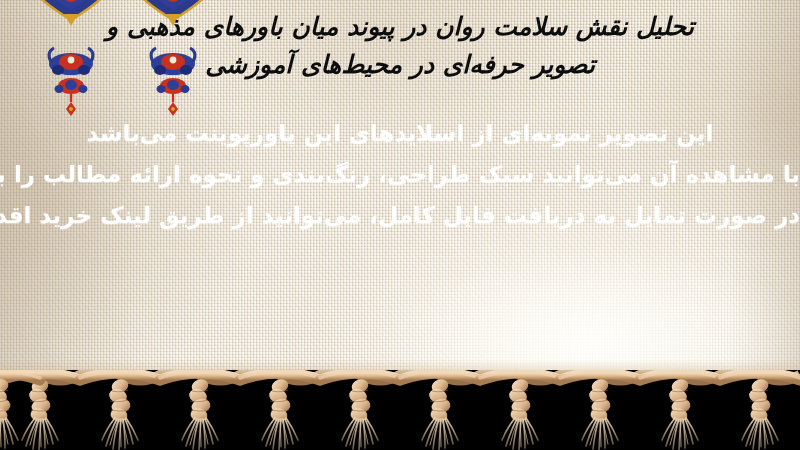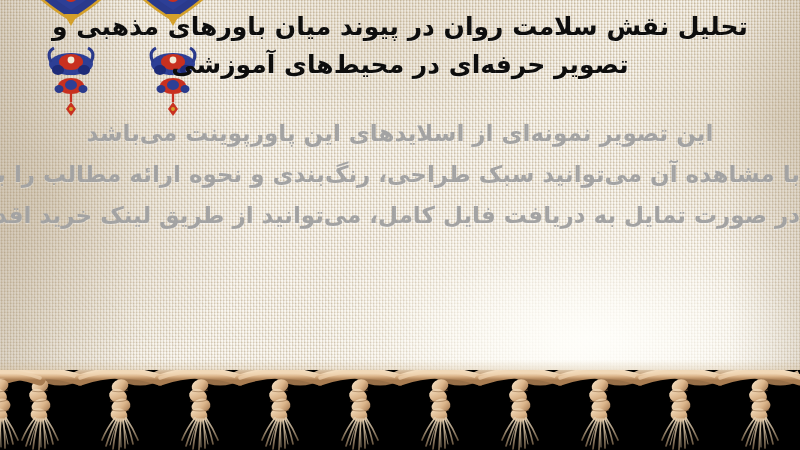--- a/index.html
+++ b/index.html
@@ -80,28 +80,28 @@
     left: 0; top: 8px;
     width: 800px;
     text-align: center;
     color: #0d0d0d;
     font-size: 25px;
     line-height: 38px;
     font-weight: 700;
     letter-spacing: 0px;
     text-shadow: 0 1px 0 rgba(255,255,255,0.35);
   }
-  .title-line { display: block; white-space: nowrap; }
+  .title-line { display: block; white-space: nowrap; font-style: italic; }
 
   .body-block {
     position: absolute;
     left: 0; top: 113px;
     width: 800px;
     text-align: center;
-    color: #a3a3a3;
+    color: #ffffff;
     font-size: 23px;
     line-height: 41px;
     font-weight: 600;
     text-shadow: 0 1px 0 rgba(255,255,255,0.30);
   }
   .body-line { display: block; white-space: nowrap; }
 
   
   .ornament {
     position: absolute;

